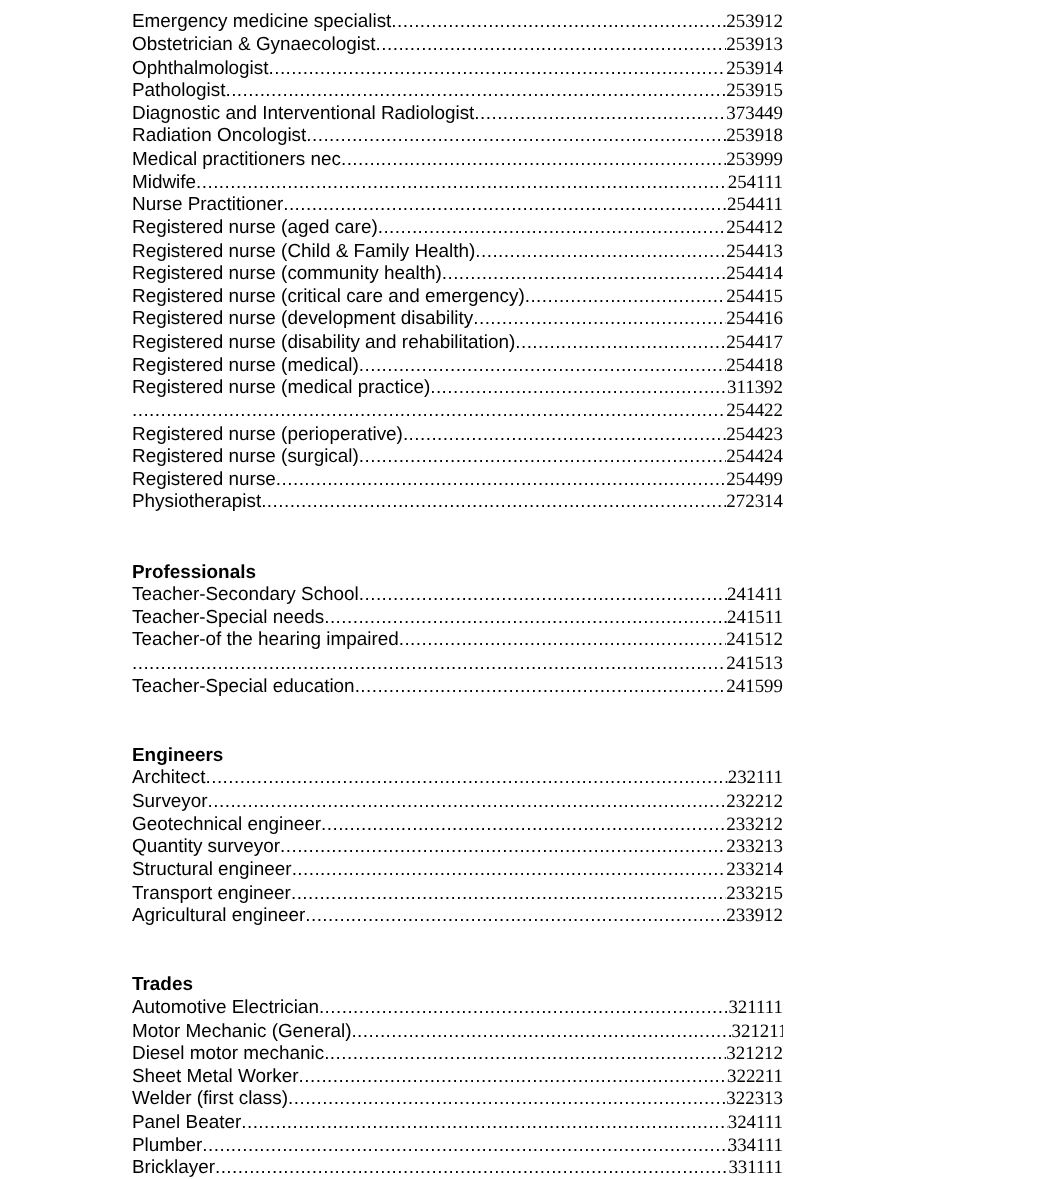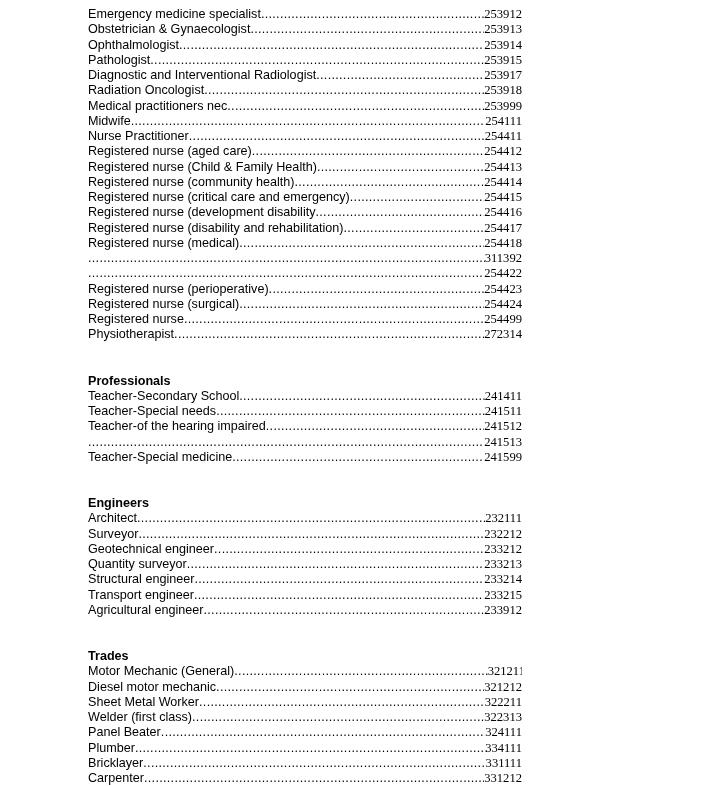--- a/index.html
+++ b/index.html
@@ -41,21 +41,21 @@
         <span class="code">253914</span>
       </div>
     <div class="row">
         <span class="name">Pathologist</span>
         <span class="dots"></span>
         <span class="code">253915</span>
       </div>
     <div class="row">
         <span class="name">Diagnostic and Interventional Radiologist</span>
         <span class="dots"></span>
-        <span class="code">253917</span>
+        <span class="code">373449</span>
       </div>
     <div class="row">
         <span class="name">Radiation Oncologist</span>
         <span class="dots"></span>
         <span class="code">253918</span>
       </div>
     <div class="row">
         <span class="name">Medical practitioners nec</span>
         <span class="dots"></span>
         <span class="code">253999</span>
@@ -99,20 +99,21 @@
         <span class="name">Registered nurse (disability and rehabilitation)</span>
         <span class="dots"></span>
         <span class="code">254417</span>
       </div>
     <div class="row">
         <span class="name">Registered nurse (medical)</span>
         <span class="dots"></span>
         <span class="code">254418</span>
       </div>
     <div class="row">
+        <span class="name">Registered nurse (medical practice)</span>
         <span class="dots"></span>
         <span class="code">311392</span>
       </div>
     <div class="row">
         <span class="dots"></span>
         <span class="code">254422</span>
       </div>
     <div class="row">
         <span class="name">Registered nurse (perioperative)</span>
         <span class="dots"></span>
@@ -150,21 +151,21 @@
     <div class="row">
         <span class="name">Teacher-of the hearing impaired</span>
         <span class="dots"></span>
         <span class="code">241512</span>
       </div>
     <div class="row">
         <span class="dots"></span>
         <span class="code">241513</span>
       </div>
     <div class="row">
-        <span class="name">Teacher-Special medicine</span>
+        <span class="name">Teacher-Special education</span>
         <span class="dots"></span>
         <span class="code">241599</span>
       </div>
   </div>
 
   <div class="section">
     <div class="section-title">Engineers</div>
     <div class="row">
         <span class="name">Architect</span>
         <span class="dots"></span>
@@ -197,20 +198,25 @@
       </div>
     <div class="row">
         <span class="name">Agricultural engineer</span>
         <span class="dots"></span>
         <span class="code">233912</span>
       </div>
   </div>
 
   <div class="section">
     <div class="section-title">Trades</div>
+    <div class="row">
+        <span class="name">Automotive Electrician</span>
+        <span class="dots"></span>
+        <span class="code">321111</span>
+      </div>
     <div class="row offset">
         <span class="name">Motor Mechanic (General)</span>
         <span class="dots"></span>
         <span class="code">321211</span>
       </div>
     <div class="row">
         <span class="name">Diesel motor mechanic</span>
         <span class="dots"></span>
         <span class="code">321212</span>
       </div>

